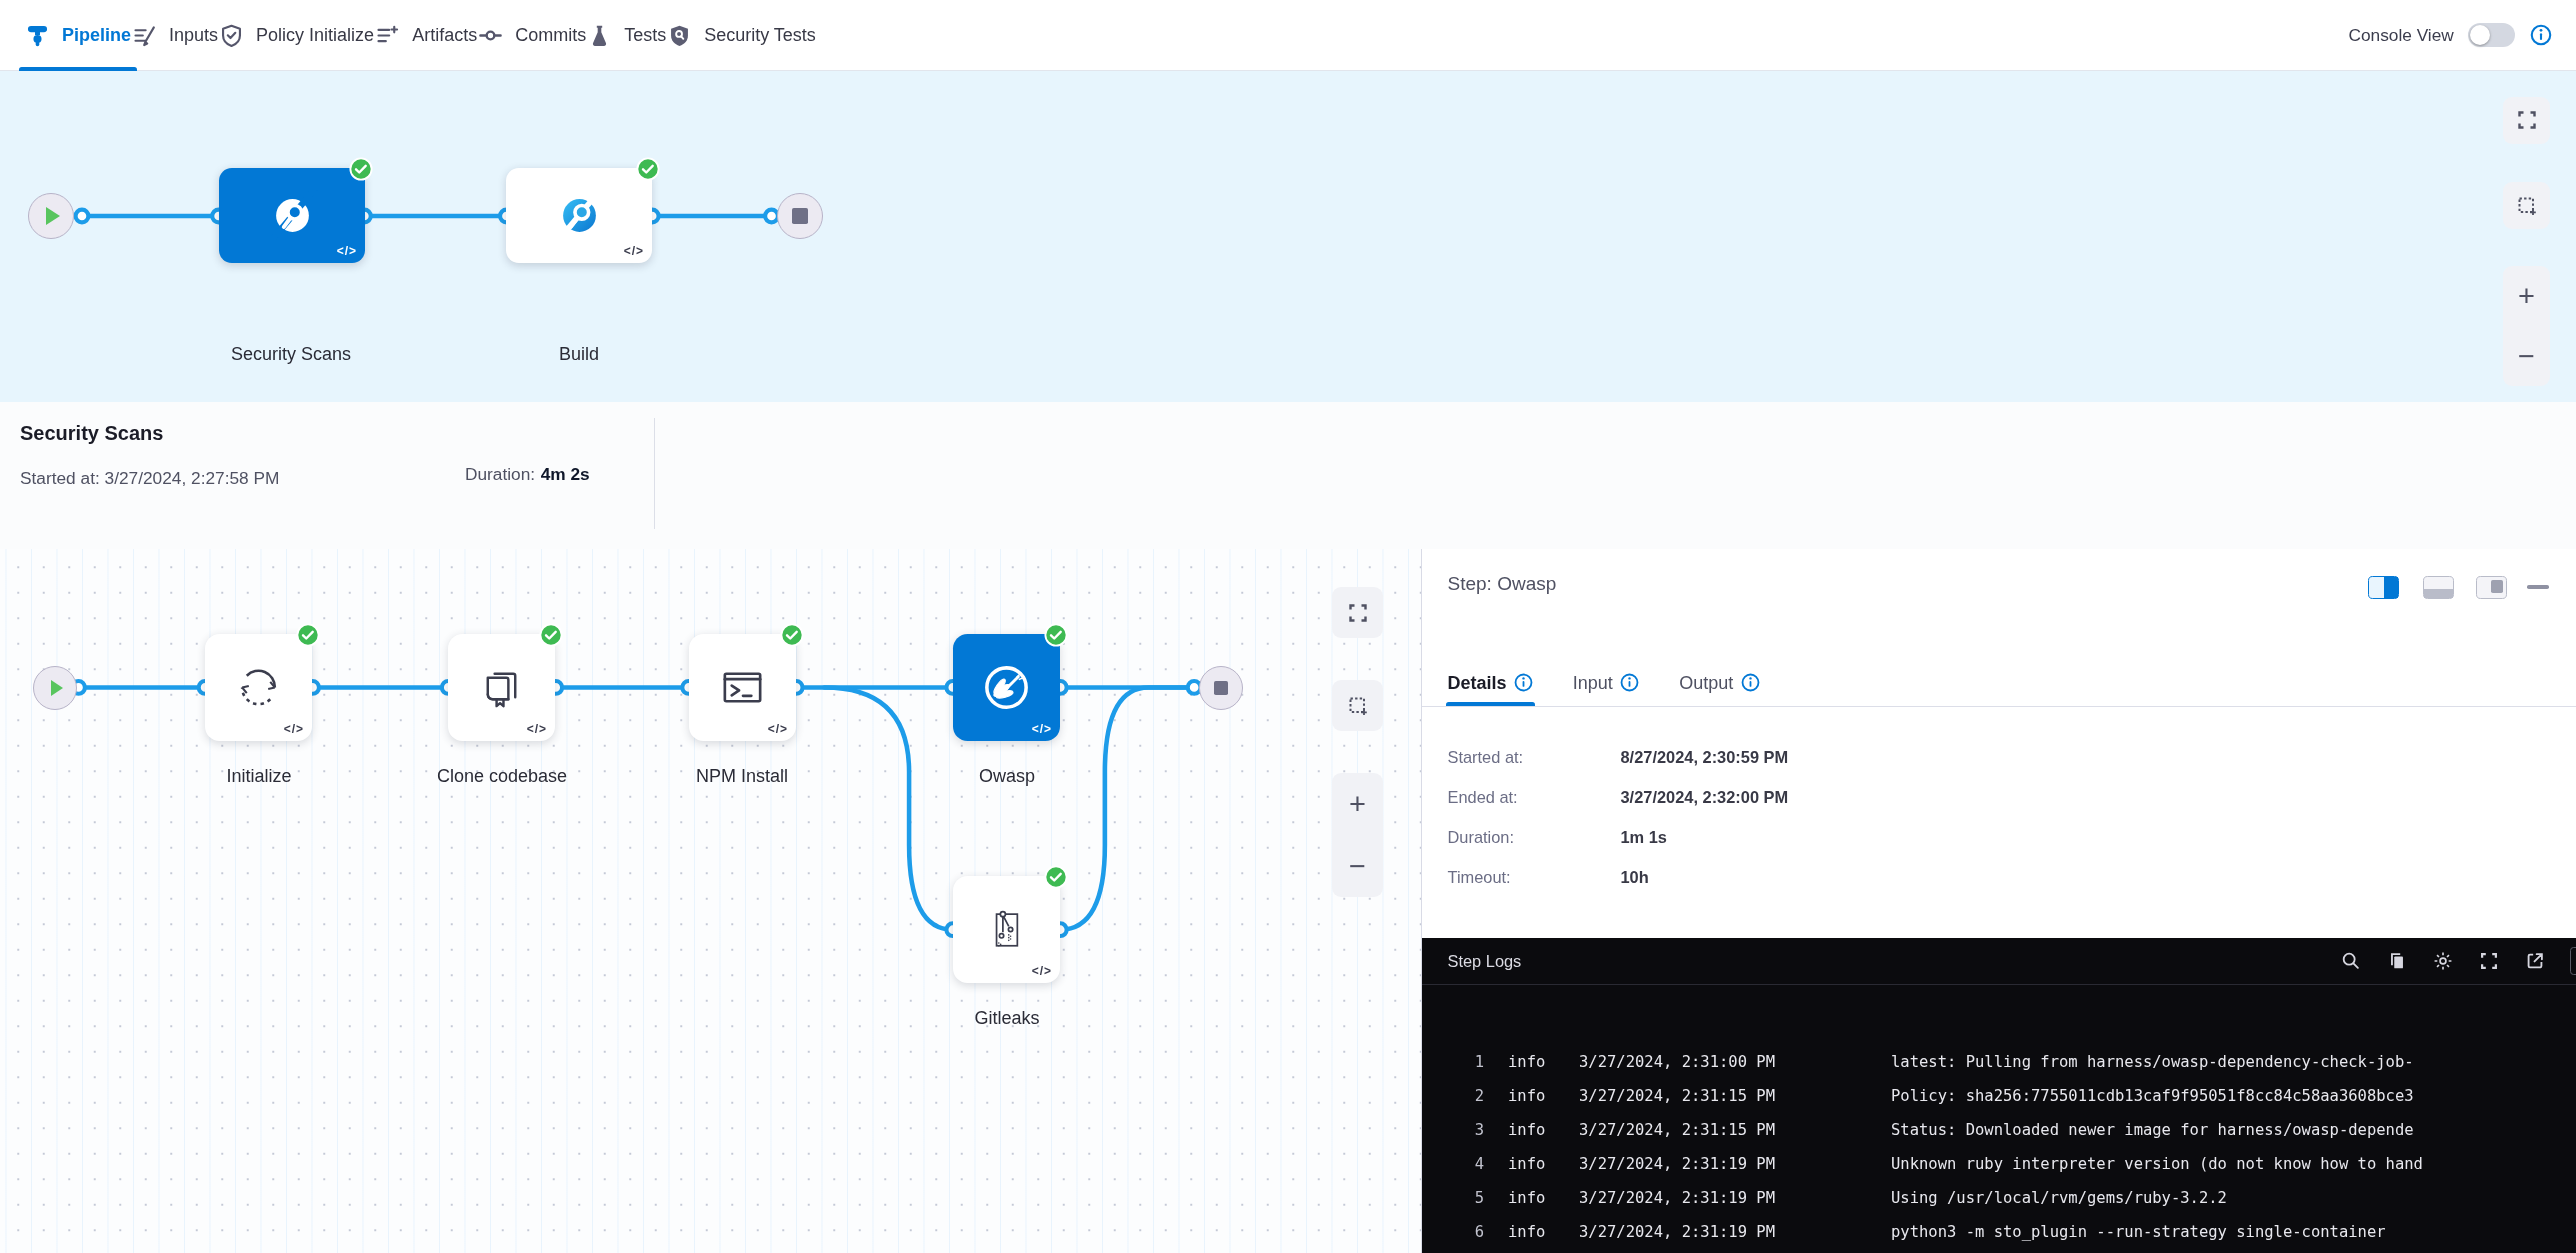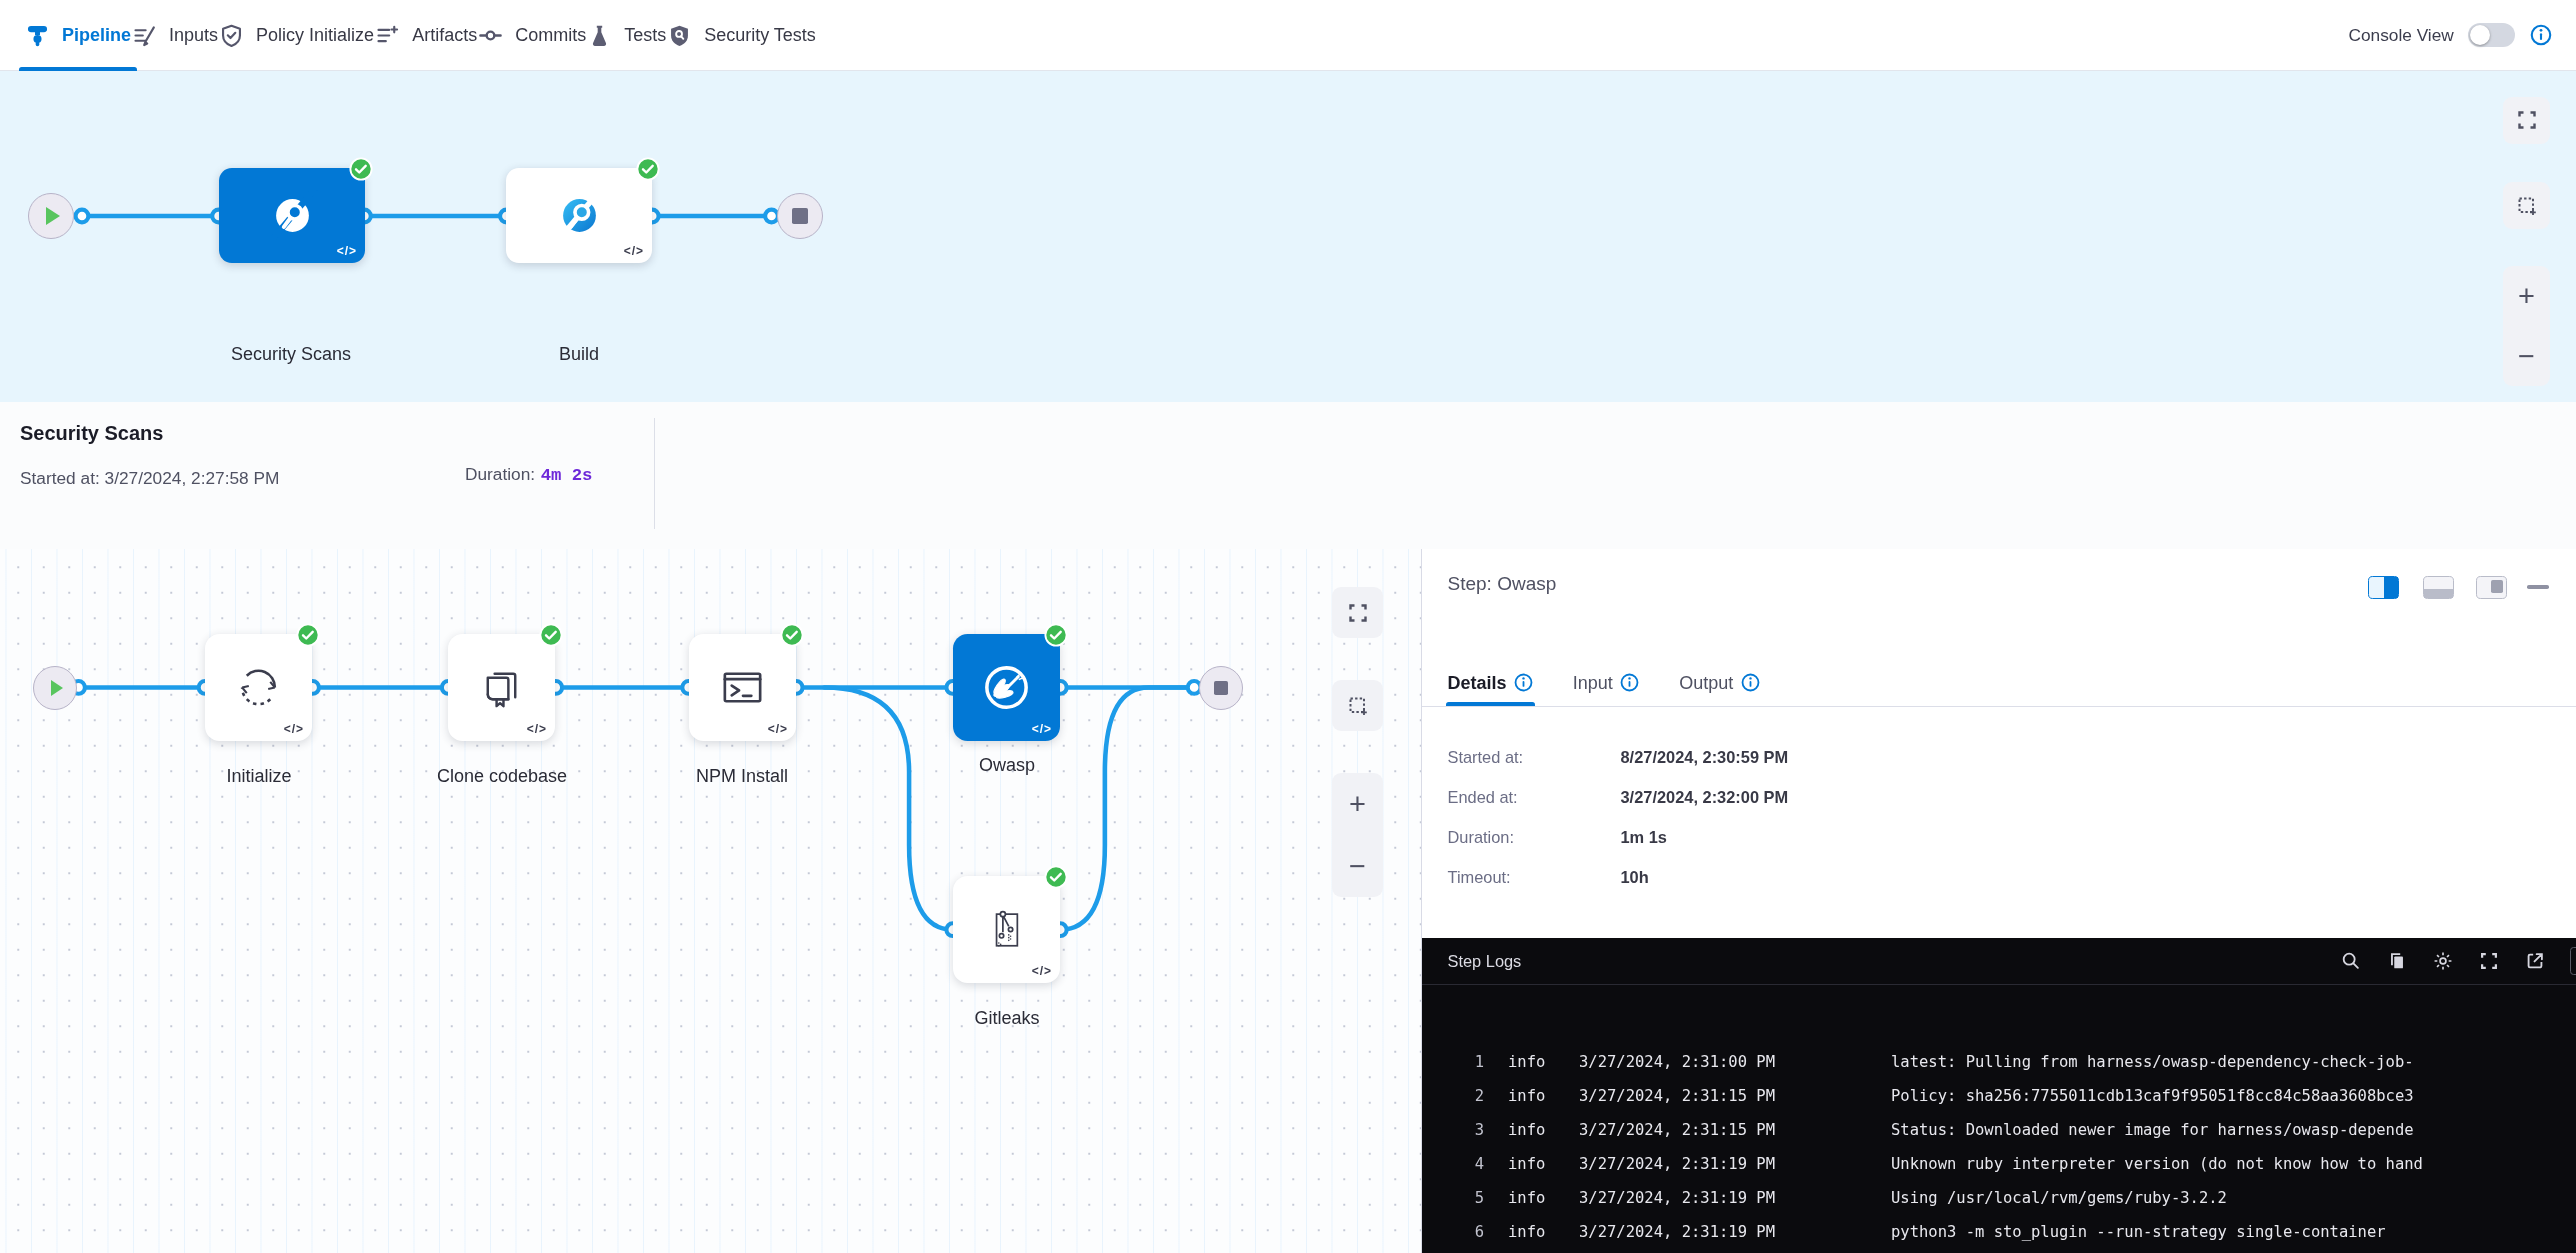--- a/index.html
+++ b/index.html
@@ -47,21 +47,21 @@
                display:flex; flex-direction:column; align-items:center; justify-content:space-around;
                font-size:29px; color:#4f5162; cursor:pointer; }
   .ctrl-zoom span { line-height:1; }
 
   
   .info-bar { position:absolute; left:0; top:402px; width:2576px; height:148px; background:#fbfcfd;
               border-bottom:0.9px solid #e0e3ea; }
   .info-title { position:absolute; left:20px; top:20px; font-size:20px; font-weight:700; color:#1b1c27; }
   .info-meta { position:absolute; left:20px; top:66px; font-size:17.3px; color:#4f5162; }
   .info-duration { position:absolute; left:465px; top:62px; font-size:17.3px; color:#4f5162; }
-  .info-duration b { color:#6d28d9; font-weight:700; margin-left:5.5px;font-family:Liberation Mono, monospace; }
+  .info-duration b { color:#0f172a; font-weight:700; margin-left:5.5px; }
   .info-vline { position:absolute; left:654px; top:16.4px; height:111px; width:0.9px; background:#dcdfe8; }
 
   
   .bottom { position:absolute; left:0; top:549px; width:2576px; height:704px; }
   .canvas { position:absolute; left:0; top:0; width:1422px; height:704px; background:#fcfdfe;
             border-right:0.9px solid #d9dbe6; overflow:hidden;
             background-image:
               linear-gradient(90deg, rgba(66,165,245,.10) 0.9px, transparent 0.9px),
               radial-gradient(circle, #c4c9d6 1.3px, transparent 1.5px);
             background-size:25.5px 25.5px, 25.5px 25.5px; background-position:5.5px 5.5px, 5.5px 5.5px; }
@@ -366,21 +366,21 @@
             <ellipse cx="21" cy="27" rx="9" ry="3" transform="rotate(-55 21 27)"></ellipse>
             <ellipse cx="23" cy="31" rx="9.5" ry="3.2" transform="rotate(-35 23 31)"></ellipse>
             <ellipse cx="26" cy="35" rx="9" ry="3" transform="rotate(-15 26 35)"></ellipse>
           </g>
         </svg>
         <svg class="badge" viewBox="0 0 26 26" width="24" height="24">
             <use href="#i-check"></use>
           </svg>
         <span class="code-mark light">&lt;/&gt;</span>
       </div>
-      <div class="g-label" style="left:1007px; top:206px;">Owasp</div>
+      <div class="g-label" style="left:1007px; top:217px;">Owasp</div>
 
       <div class="step-card" style="left:953px; top:327px;">
         <svg width="47" height="47" viewBox="0 0 52 52" fill="none" stroke="#3b3d4d" stroke-width="1.9">
           <rect x="15" y="9" width="23" height="35"></rect>
           <circle cx="22" cy="9" r="2.8" fill="#fff"></circle>
           <path d="M23 12l5.5 10.5 M22 12v17"></path>
           <circle cx="30.5" cy="26" r="2.4"></circle>
           <circle cx="20.5" cy="33" r="2.4"></circle>
           <g fill="#3b3d4d" stroke="none">
             <circle cx="28.5" cy="32" r="0.9"></circle>

